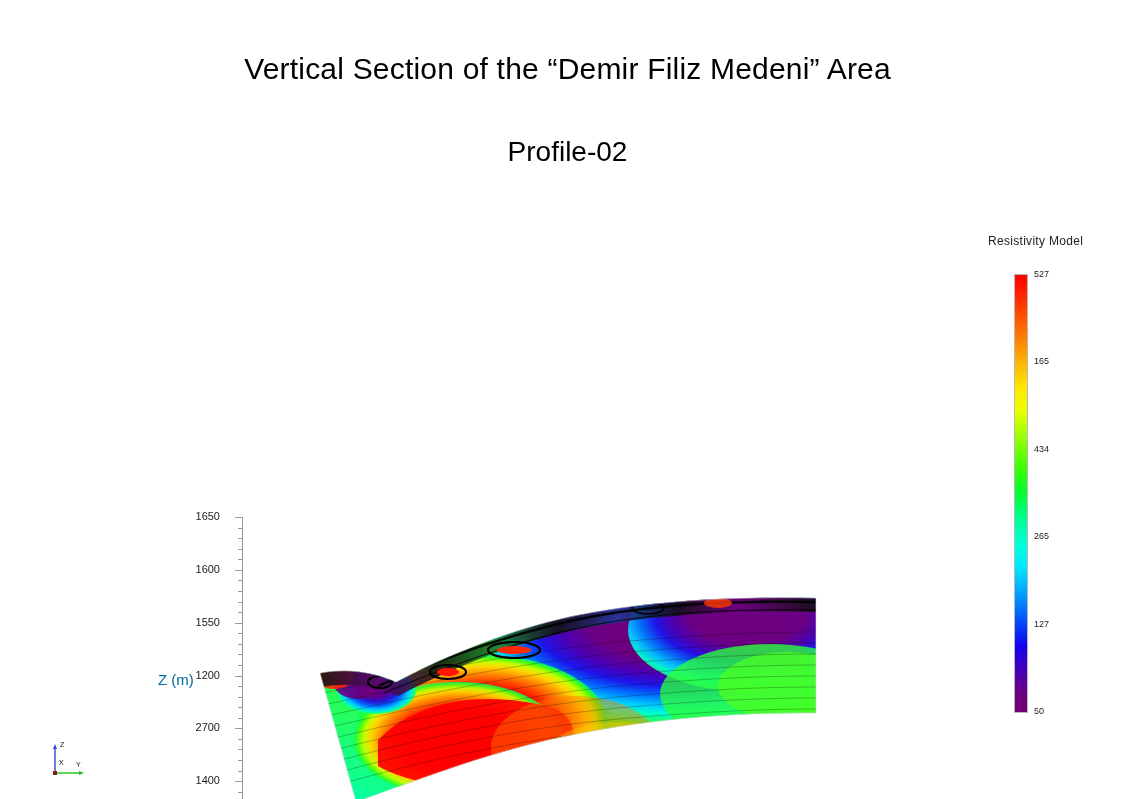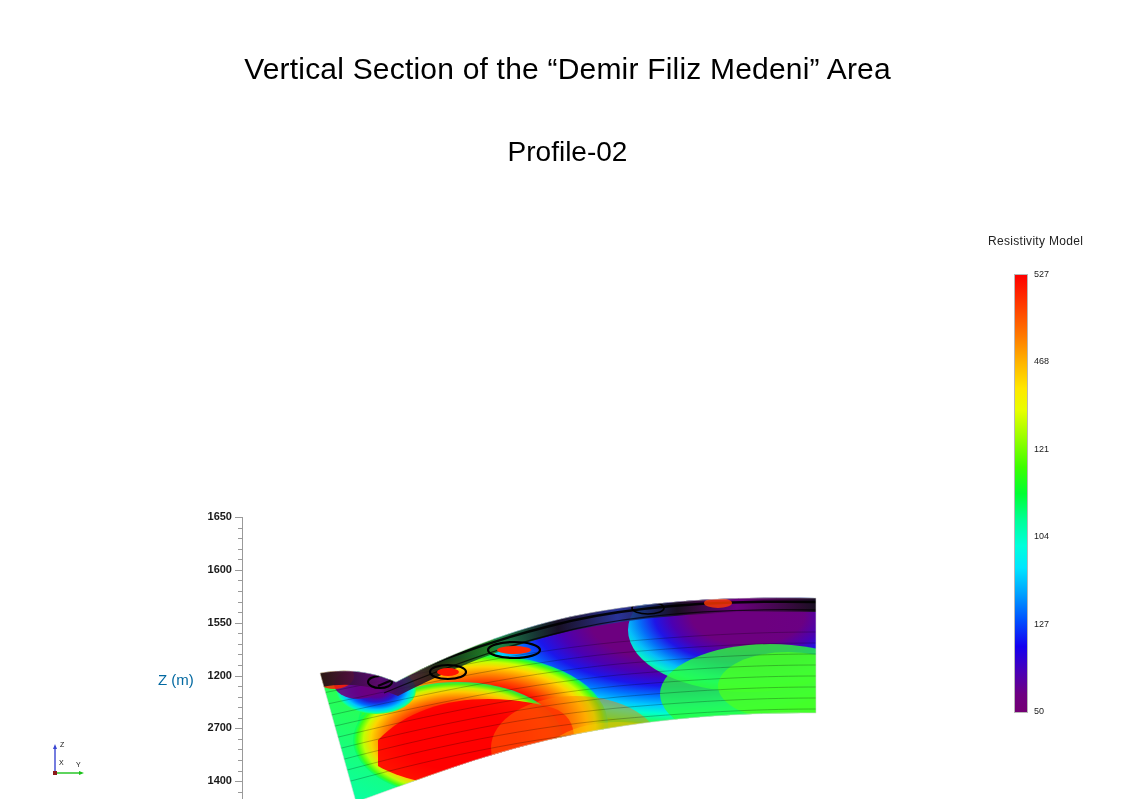--- a/index.html
+++ b/index.html
@@ -24,22 +24,22 @@
   #plot-area{position:absolute;left:0;top:190px;width:960px;height:500px;}
 
   .axis-spine{position:absolute;background:#9a9a9a;}
   #y-spine{left:242px;top:327px;width:1px;height:318px;}
 
   .tick{position:absolute;background:#9a9a9a;}
   .ytick-major{left:235px;width:7px;height:1px;}
   .ytick-minor{left:238px;width:4px;height:1px;}
 
   .ylabel-txt{
-    position:absolute;right:0;width:60px;text-align:right;
-    font-size:11px;color:#1a1a1a;transform:translateY(-7px);font-weight:bold;
+    position:absolute;right:12px;width:60px;text-align:right;
+    font-size:11px;color:#1a1a1a;transform:translateY(-7px);
   }
   .ylabel-wrap{position:absolute;left:170px;width:62px;}
   #axis-title-z{
     position:absolute;left:158px;top:481px;font-size:15px;color:#0369a1;
   }
 
   
   #section-body{
     position:absolute;left:318px;top:400px;width:500px;height:215px;
   }
@@ -272,23 +272,23 @@
 
     <div id="axis-title-z">Z (m)</div>
 
   </div>
 
   <div id="colorbar-group">
     <div id="colorbar-title">Resistivity Model</div>
     <div id="colorbar-bar"></div>
     <div id="colorbar-ticks">
         <div class="cb-tick-label" style="top: 84px;">527</div>
-        <div class="cb-tick-label" style="top: 171.4px;">468</div>
-        <div class="cb-tick-label" style="top: 258.8px;">121</div>
-        <div class="cb-tick-label" style="top: 346.2px;">104</div>
+        <div class="cb-tick-label" style="top: 171.4px;">165</div>
+        <div class="cb-tick-label" style="top: 258.8px;">434</div>
+        <div class="cb-tick-label" style="top: 346.2px;">265</div>
         <div class="cb-tick-label" style="top: 433.6px;">127</div>
         <div class="cb-tick-label" style="top: 521px;">50</div>
       </div>
   </div>
 
   <div id="axis-triad">
     <svg id="triad-svg" width="52" height="44" viewBox="0 0 52 44" xmlns="http://www.w3.org/2000/svg">
       <line x1="9" y1="35" x2="9" y2="10" stroke="#3a46d2" stroke-width="1.4"></line>
       <polygon points="9,6 7,11 11,11" fill="#3a46d2"></polygon>
       <line x1="9" y1="35" x2="34" y2="35" stroke="#19c219" stroke-width="1.4"></line>

